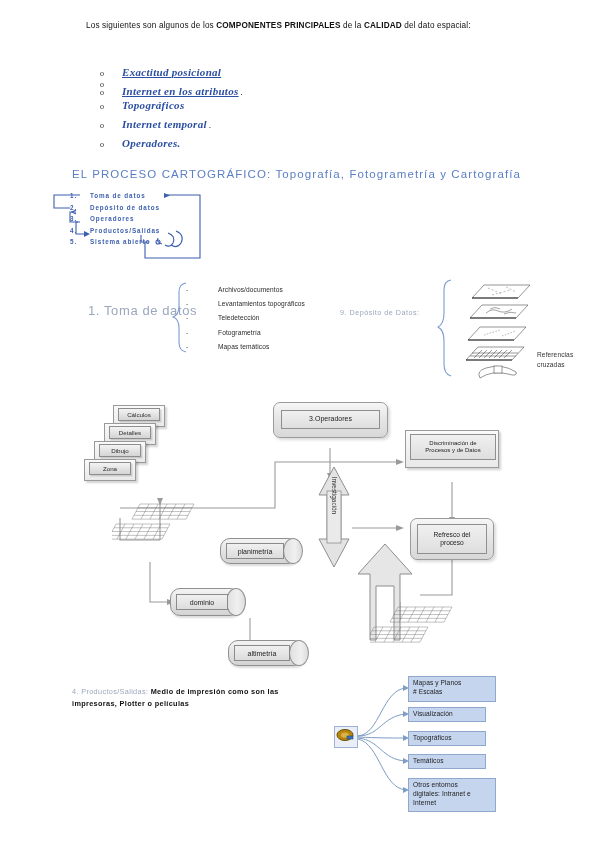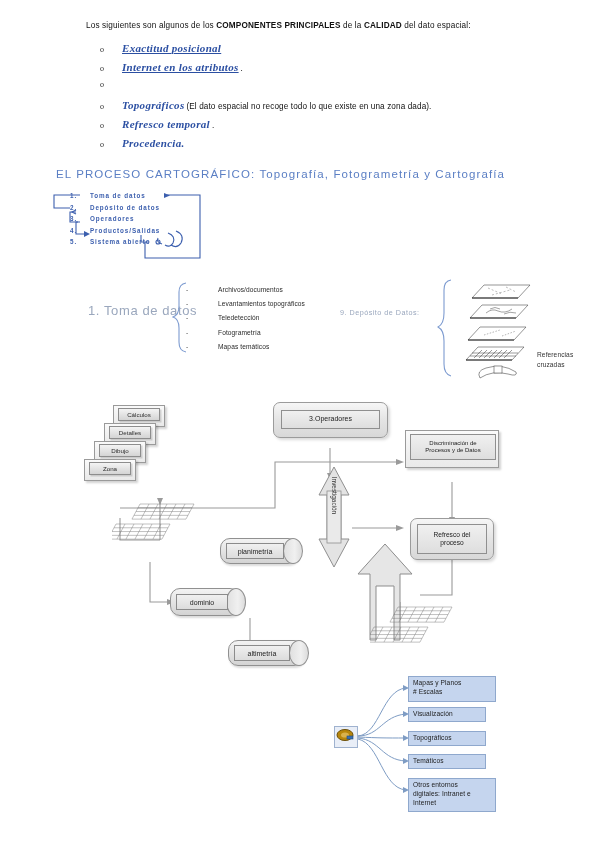--- a/index.html
+++ b/index.html
@@ -24,26 +24,26 @@
   }
   .bullet-mark{
     width:22px;flex:0 0 22px;font-size:8px;color:#222;
     font-family:"Liberation Serif", serif;
   }
   .bullet-term{
     font-family:"Liberation Serif", serif;
     font-weight:bold;font-style:italic;color:#2b4fa2;
     font-size:11px;letter-spacing:.3px;white-space:nowrap;
   }
-  .bullet-term.u{text-decoration:underline;}
+  .bullet-term.u{text-decoration:underline;margin-top:24px;}
   .bullet-rest{font-size:8.2px;color:#111;margin-left:2px;letter-spacing:.1px;}
 
   
   .sec-head{
-    position:absolute;left:56px;top:168px;
+    position:absolute;left:72px;top:168px;
     font-size:11.5px;color:#5b7fc4;letter-spacing:1.1px;white-space:nowrap;
   }
 
   
   .numlist{position:absolute;left:70px;top:192px;width:180px;}
   .numrow{display:flex;height:11.5px;font-size:6.3px;color:#3c5fae;letter-spacing:.9px;font-weight:bold;}
   .numrow .n{width:20px;flex:0 0 20px;}
   .numlist-svg{position:absolute;left:40px;top:190px;}
 
   
@@ -146,30 +146,29 @@
       <span class="bullet-term u">Internet en los atributos</span>
       <span class="bullet-rest">.</span>
     </div>
     <div class="bullet-row">
       <span class="bullet-mark">o</span>
       <span class="bullet-rest"></span>
     </div>
     <div class="bullet-row">
       <span class="bullet-mark">o</span>
       <span class="bullet-term">Topográficos</span>
-      <span class="bullet-rest"> (El dato espacial no recoge todo lo que existe en una zona dada).</span>
-    </div>
-    <div class="bullet-row">
-      <span class="bullet-mark">o</span>
-      <span class="bullet-term">Refresco temporal</span>
+    </div>
+    <div class="bullet-row">
+      <span class="bullet-mark">o</span>
+      <span class="bullet-term">Internet temporal</span>
       <span class="bullet-rest">.</span>
     </div>
     <div class="bullet-row">
       <span class="bullet-mark">o</span>
-      <span class="bullet-term">Procedencia.</span>
+      <span class="bullet-term">Operadores.</span>
       <span class="bullet-rest"></span>
     </div>
   </div>
 
   <div class="sec-head">EL PROCESO CARTOGRÁFICO: Topografía, Fotogrametría y Cartografía</div>
 
   <svg class="numlist-svg" width="200" height="75">
     <g fill="none" stroke="#3c5fae" stroke-width="1.1">
       <path d="M40,5 L14,5 L14,18 L30,18"></path>
       <path d="M36,20 L32,22 L36,24"></path>
@@ -424,20 +423,24 @@
     </div>
 
     <div class="cyl-body" style="left:228px;top:250px;width:76px;height:26px;"></div>
     <div class="cyl-cap" style="left:289px;top:250px;width:20px;height:26px;"></div>
     <div class="cyl-plate" style="left:234px;top:255px;width:56px;height:16px;">
       <span>altimetría</span>
     </div>
 
   </div>
 
+  <div class="prod-text">
+    <span class="lbl">4. Productos/Salidas:</span><span class="b"> Medio de impresión como son las</span><br>
+    <span class="b">impresoras, Plotter o películas</span>
+  </div>
 
   <div class="mind">
     <svg width="200" height="150" style="position:absolute;left:0;top:0;">
       <g stroke="#7e9cc4" stroke-width="1" fill="none">
         <path d="M38,68 C60,66 62,22 86,20"></path>
         <path d="M38,68 C60,68 62,48 86,46"></path>
         <path d="M38,69 C60,70 64,70 86,70"></path>
         <path d="M38,70 C60,72 62,92 86,93"></path>
         <path d="M38,71 C60,76 62,120 86,122"></path>
       </g>

